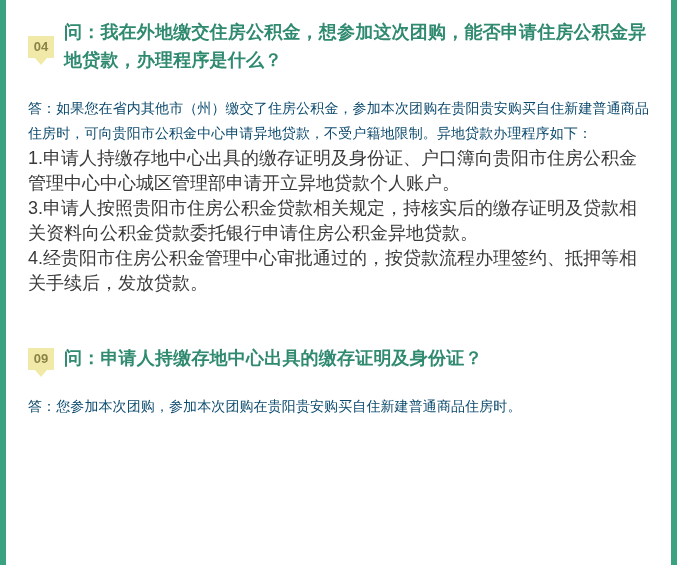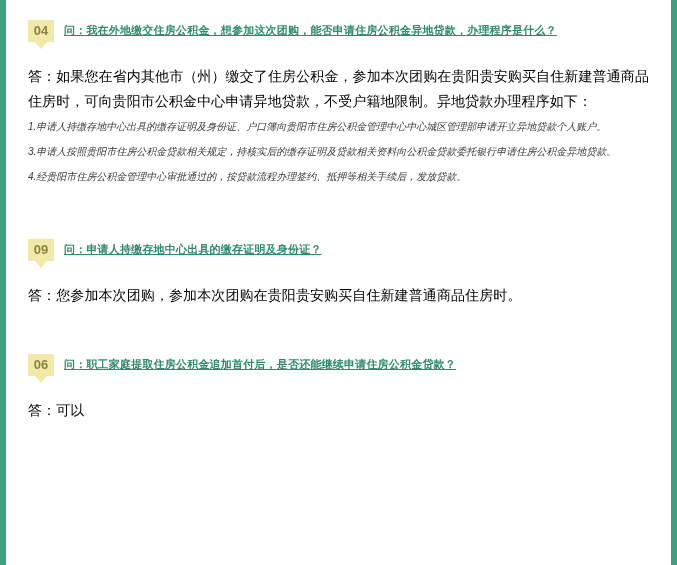--- a/index.html
+++ b/index.html
@@ -53,42 +53,40 @@
     bottom: -7px;
     transform: translateX(-50%);
     width: 0;
     height: 0;
     border-left: 6px solid transparent;
     border-right: 6px solid transparent;
     border-top: 7px solid #f0e9a8;
   }
   .q-text {
     flex: 1 1 auto;
-    font-size: 11px;
-    line-height: 16px;
+    font-size: 18px;
+    line-height: 28px;
     color: #2f8a6f;
     font-weight: bold;
     letter-spacing: 0.2px;
-    text-decoration: underline;
   }
   .a-text {
     font-size: 14px;
     line-height: 25px;
-    color: #000000;
+    color: #0c4a6e;
     margin-top: 22px;
     letter-spacing: 0.1px;
     text-align: justify;
   }
   .block-gap-1 { height: 44px; }
   .block-gap-2 { height: 40px; }
   .a-lines div {
-    font-size: 10px;
+    font-size: 18px;
     line-height: 25px;
     color: #3a3a3a;
-    font-style: italic;
   }
 </style>
 </head>
 <body>
 
 <div class="page">
   <div class="inner">
 
     <div class="qa-block">
       <div class="q-row">
@@ -108,22 +106,15 @@
     <div class="qa-block">
       <div class="q-row">
         <div class="num-badge">09</div>
         <div class="q-text">问：申请人持缴存地中心出具的缴存证明及身份证？</div>
       </div>
       <div class="a-text">答：您参加本次团购，参加本次团购在贵阳贵安购买自住新建普通商品住房时。</div>
     </div>
 
     <div class="block-gap-2"></div>
 
-    <div class="qa-block">
-      <div class="q-row">
-        <div class="num-badge">06</div>
-        <div class="q-text">问：职工家庭提取住房公积金追加首付后，是否还能继续申请住房公积金贷款？</div>
-      </div>
-      <div class="a-text">答：可以</div>
-    </div>
 
   </div>
 </div>
 
 </body></html>

